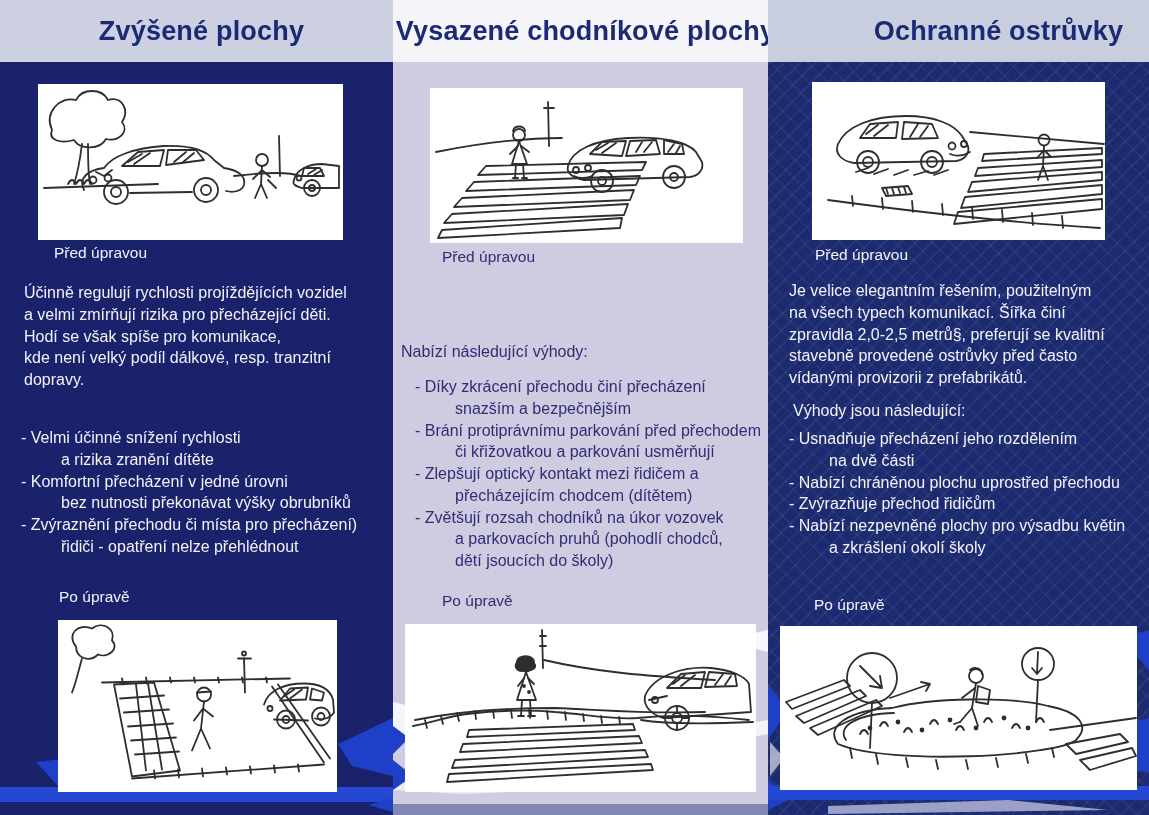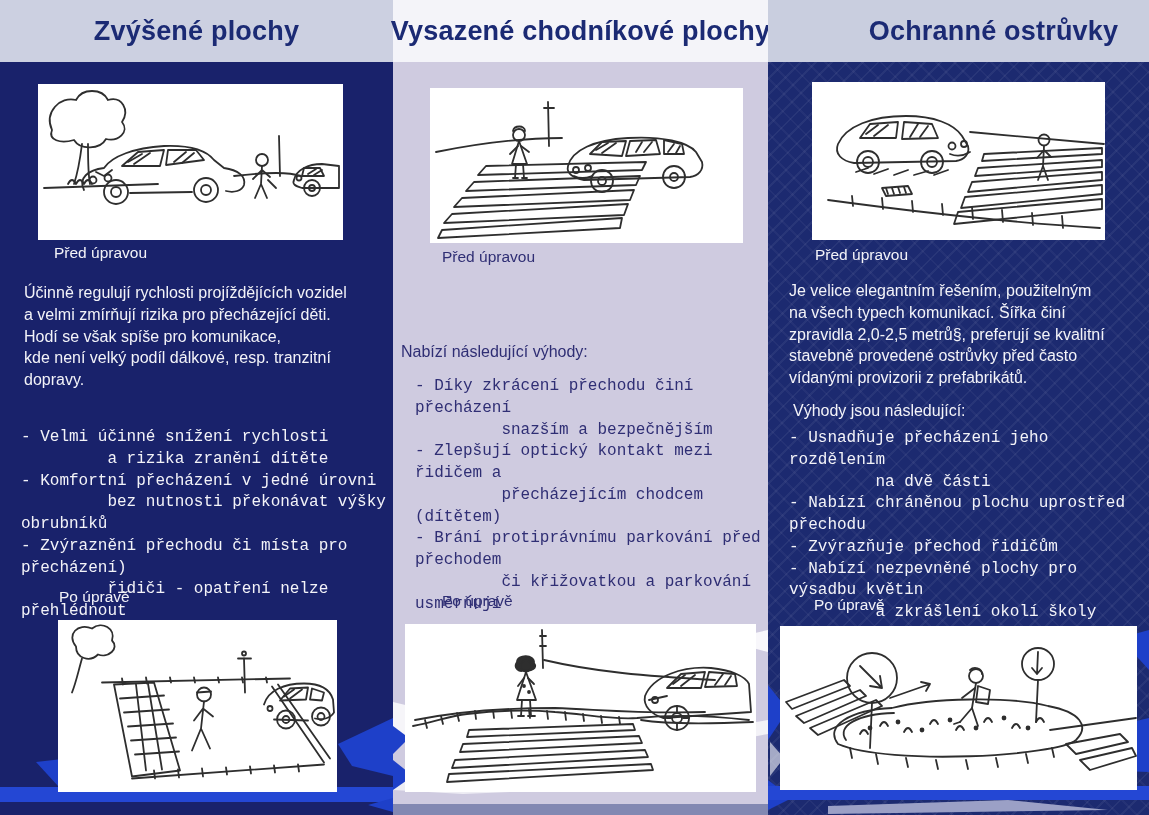--- a/index.html
+++ b/index.html
@@ -4,21 +4,21 @@
 <style>
   :root{
     --navy:#19226b; --navy3:#1c2a70; --lavender:#cfcbe0;
     --header1:#ccd0e1; --header2:#f4f4f9; --header3:#c9cedf;
     --headtext:#1b2a74; --bodylight:#f3f3f8; --bodydark:#2f2e74;
     --accent:#1e40c9; --accent2:#2447d4; --slate:#8288b2;
   }
   html,body{margin:0;padding:0;background:#ffffff;}
   #page{position:relative;width:1149px;height:815px;overflow:hidden;
         font-family:"Liberation Sans", sans-serif;}
-  .col{position:absolute;top:0;height:815px;}
+  .col{position:absolute;top:0;height:815px;padding-left:10px;}
   #col1{left:0;width:393px;background:var(--navy);}
   #col2{left:393px;width:375px;background:var(--lavender);}
   #col3{left:768px;width:451px;background:var(--navy3);
         background-image:
           repeating-linear-gradient(135deg, rgba(255,255,255,0.055) 0 2px, transparent 2px 11px),
           repeating-linear-gradient(45deg, rgba(255,255,255,0.04) 0 2px, transparent 2px 13px);}
   .colhead{position:absolute;left:0;top:0;width:100%;height:62px;
            display:flex;align-items:center;justify-content:center;}
   #col1 .colhead{background:var(--header1);}
   #col2 .colhead{background:var(--header2);}
@@ -27,21 +27,21 @@
               letter-spacing:.2px;white-space:nowrap;}
   .imgbox{position:absolute;margin:0;background:#ffffff;overflow:hidden;}
   .imgbox svg{display:block;width:100%;height:100%;}
   .sk *{fill:none;stroke:#2e2e2e;stroke-width:1.8;stroke-linecap:round;stroke-linejoin:round;}
   .lab{position:absolute;font-size:15.5px;font-weight:400;white-space:nowrap;}
   .light{color:var(--bodylight);}
   .dark{color:var(--bodydark);}
   .txt{position:absolute;margin:0;font-size:16px;line-height:1.36;white-space:pre-line;}
   .ltitle{position:absolute;font-size:16px;font-weight:400;white-space:nowrap;}
   .bullets{position:absolute;font-size:16px;line-height:1.36;}
-  .bullet{white-space:pre-line;font-family:Liberation Mono, monospace;}
+  .bullet{white-space:pre-line;}
   .decor{position:absolute;left:0;bottom:0;display:block;}
 </style>
 </head>
 <body>
 
 <div id="page">
 
   <section class="col" id="col1">
     <svg class="decor" width="393" height="125" viewBox="0 0 393 125" aria-hidden="true">
       <polygon points="36,72 176,56 176,78 58,96" style="fill:var(--accent)"></polygon>
@@ -189,24 +189,27 @@
     </figure>
 
     <div class="lab dark" style="left:49px;top:248px;">Před úpravou</div>
 
 
     <div class="ltitle dark" style="left:8px;top:343px;">Nabízí následující výhody:</div>
 
     <div class="bullets dark" style="left:22px;top:376px;width:352px;">
       <div class="bullet">- Díky zkrácení přechodu činí přecházení
 &nbsp;&nbsp;&nbsp;&nbsp;&nbsp;&nbsp;&nbsp;&nbsp;&nbsp;snazším a bezpečnějším</div>
+      <div class="bullet">- Brání protiprávnímu parkování před přechodem
+&nbsp;&nbsp;&nbsp;&nbsp;&nbsp;&nbsp;&nbsp;&nbsp;&nbsp;či křižovatkou a parkování usměrňují</div>
       <div class="bullet">- Zlepšují optický kontakt mezi řidičem a
 &nbsp;&nbsp;&nbsp;&nbsp;&nbsp;&nbsp;&nbsp;&nbsp;&nbsp;přecházejícím chodcem (dítětem)</div>
-      <div class="bullet">- Brání protiprávnímu parkování před přechodem
-&nbsp;&nbsp;&nbsp;&nbsp;&nbsp;&nbsp;&nbsp;&nbsp;&nbsp;či křižovatkou a parkování usměrňují</div>
+      <div class="bullet">- Zvětšují rozsah chodníků na úkor vozovek
+&nbsp;&nbsp;&nbsp;&nbsp;&nbsp;&nbsp;&nbsp;&nbsp;&nbsp;a parkovacích pruhů (pohodlí chodců,
+&nbsp;&nbsp;&nbsp;&nbsp;&nbsp;&nbsp;&nbsp;&nbsp;&nbsp;dětí jsoucích do školy)</div>
     </div>
 
     <div class="lab dark" style="left:49px;top:592px;">Po úpravě</div>
 
     <figure class="imgbox" style="left:12px;top:624px;width:351px;height:168px;">
       <svg class="sk" viewBox="0 0 351 168">
         <path d="M8,102 C30,98 44,92 62,90 C96,86 128,86 150,88 C180,90 206,96 232,94 C270,90 310,92 344,96" stroke-width="1.7"></path>
         <path d="M10,96 C40,90 80,84 150,84 C200,86 240,90 300,88" stroke-width="0.9"></path>
         <path d="M20,96 L22,104 M36,92 L38,100 M52,89 L54,97 M70,87 L71,95 M88,86 L89,94 M106,86 L107,94 M124,86 L125,94 M142,87 L143,95 M160,88 L161,96 M178,90 L179,97 M196,92 L197,99 M214,93 L215,100" stroke-width="1"></path>
         <path d="M112,38 C112,30 130,30 129,39 C133,44 126,48 120,46 C114,49 108,44 112,38 Z" style="fill:#2e2e2e" stroke-width="0.5"></path>

